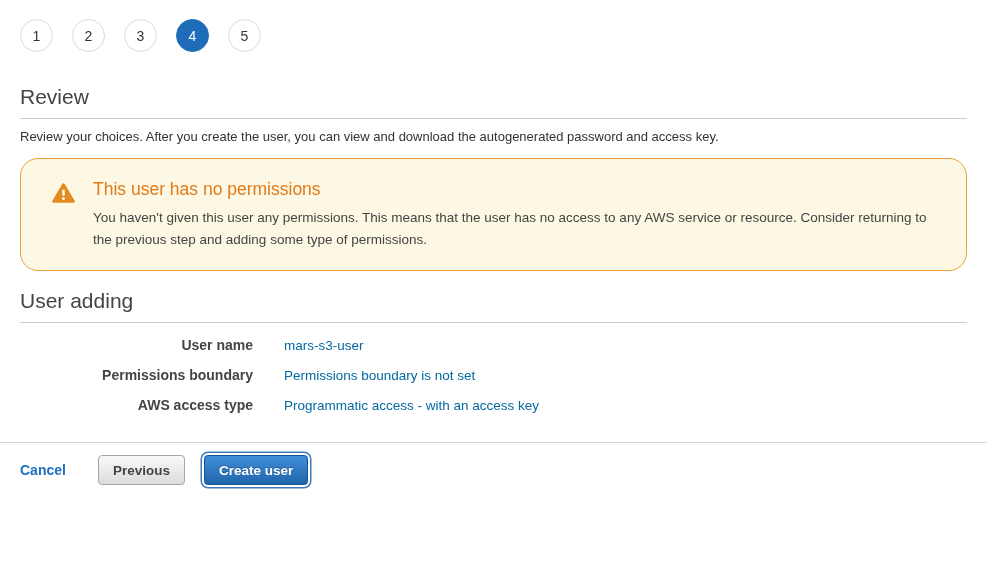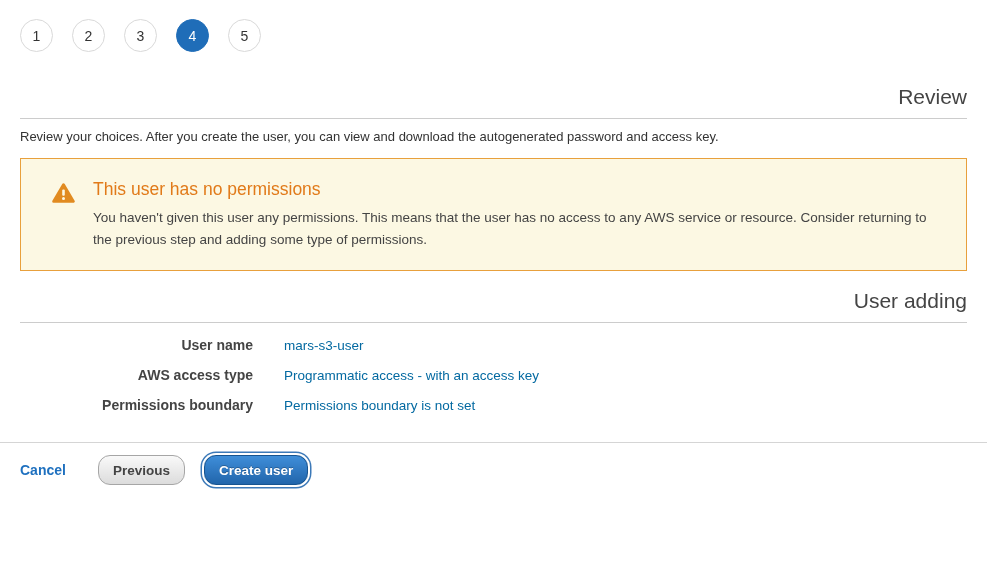--- a/index.html
+++ b/index.html
@@ -42,35 +42,34 @@
   .step.active { background: #1f6db8; border-color: #1f6db8; color: #fff; }
 
   
   h2.section-heading {
     font-size: 21px;
     font-weight: 400;
     color: #444;
     margin: 0;
     padding-bottom: 9px;
     border-bottom: 1px solid #cccccc;
-    text-align: right;
   }
   .review-section { margin-top: 33px; }
   .section-desc {
     font-size: 13px;
     color: #333;
     margin: 10px 0 0 0;
   }
 
   
   .warning {
     margin-top: 14px;
     display: flex;
     border: 1.5px solid #e8a03c;
-    border-radius: 0;
+    border-radius: 18px;
     background: #fcf8e3;
     padding: 20px 24px 19px 31px;
     box-sizing: border-box;
   }
   .warn-icon { width: 41px; flex: 0 0 41px; padding-top: 4px; }
   .warn-title {
     font-size: 17.5px;
     color: #e17a19;
     margin: 0;
     font-weight: 400;
@@ -125,21 +124,21 @@
     margin-right: 32px;
     text-decoration: none;
     cursor: pointer;
   }
   .btn {
     font-family: "Liberation Sans", sans-serif;
     font-size: 13.5px;
     font-weight: 700;
     height: 30px;
     padding: 0 14px;
-    border-radius: 12px;
+    border-radius: 4px;
     cursor: pointer;
   }
   .btn-secondary {
     background: linear-gradient(#f9f9f9, #dcdcdc);
     border: 1px solid #a6a6a6;
     color: #444;
     margin-right: 19px;
   }
   .btn-primary {
     background: linear-gradient(#3f8ed9, #2165ab);
@@ -185,26 +184,26 @@
   </div>
 
   <div class="details-section">
     <h2 class="section-heading">User adding</h2>
     <div class="detail-rows">
       <div class="detail-row">
         <div class="detail-label">User name</div>
         <div class="detail-value">mars-s3-user</div>
       </div>
       <div class="detail-row">
+        <div class="detail-label">Permissions boundary</div>
+        <div class="detail-value">Permissions boundary is not set</div>
+      </div>
+      <div class="detail-row">
         <div class="detail-label">AWS access type</div>
         <div class="detail-value">Programmatic access - with an access key</div>
-      </div>
-      <div class="detail-row">
-        <div class="detail-label">Permissions boundary</div>
-        <div class="detail-value">Permissions boundary is not set</div>
       </div>
     </div>
   </div>
 
 
 </div>
 
 <div class="footer">
   <a class="cancel-link">Cancel</a>
   <button class="btn btn-secondary">Previous</button>

